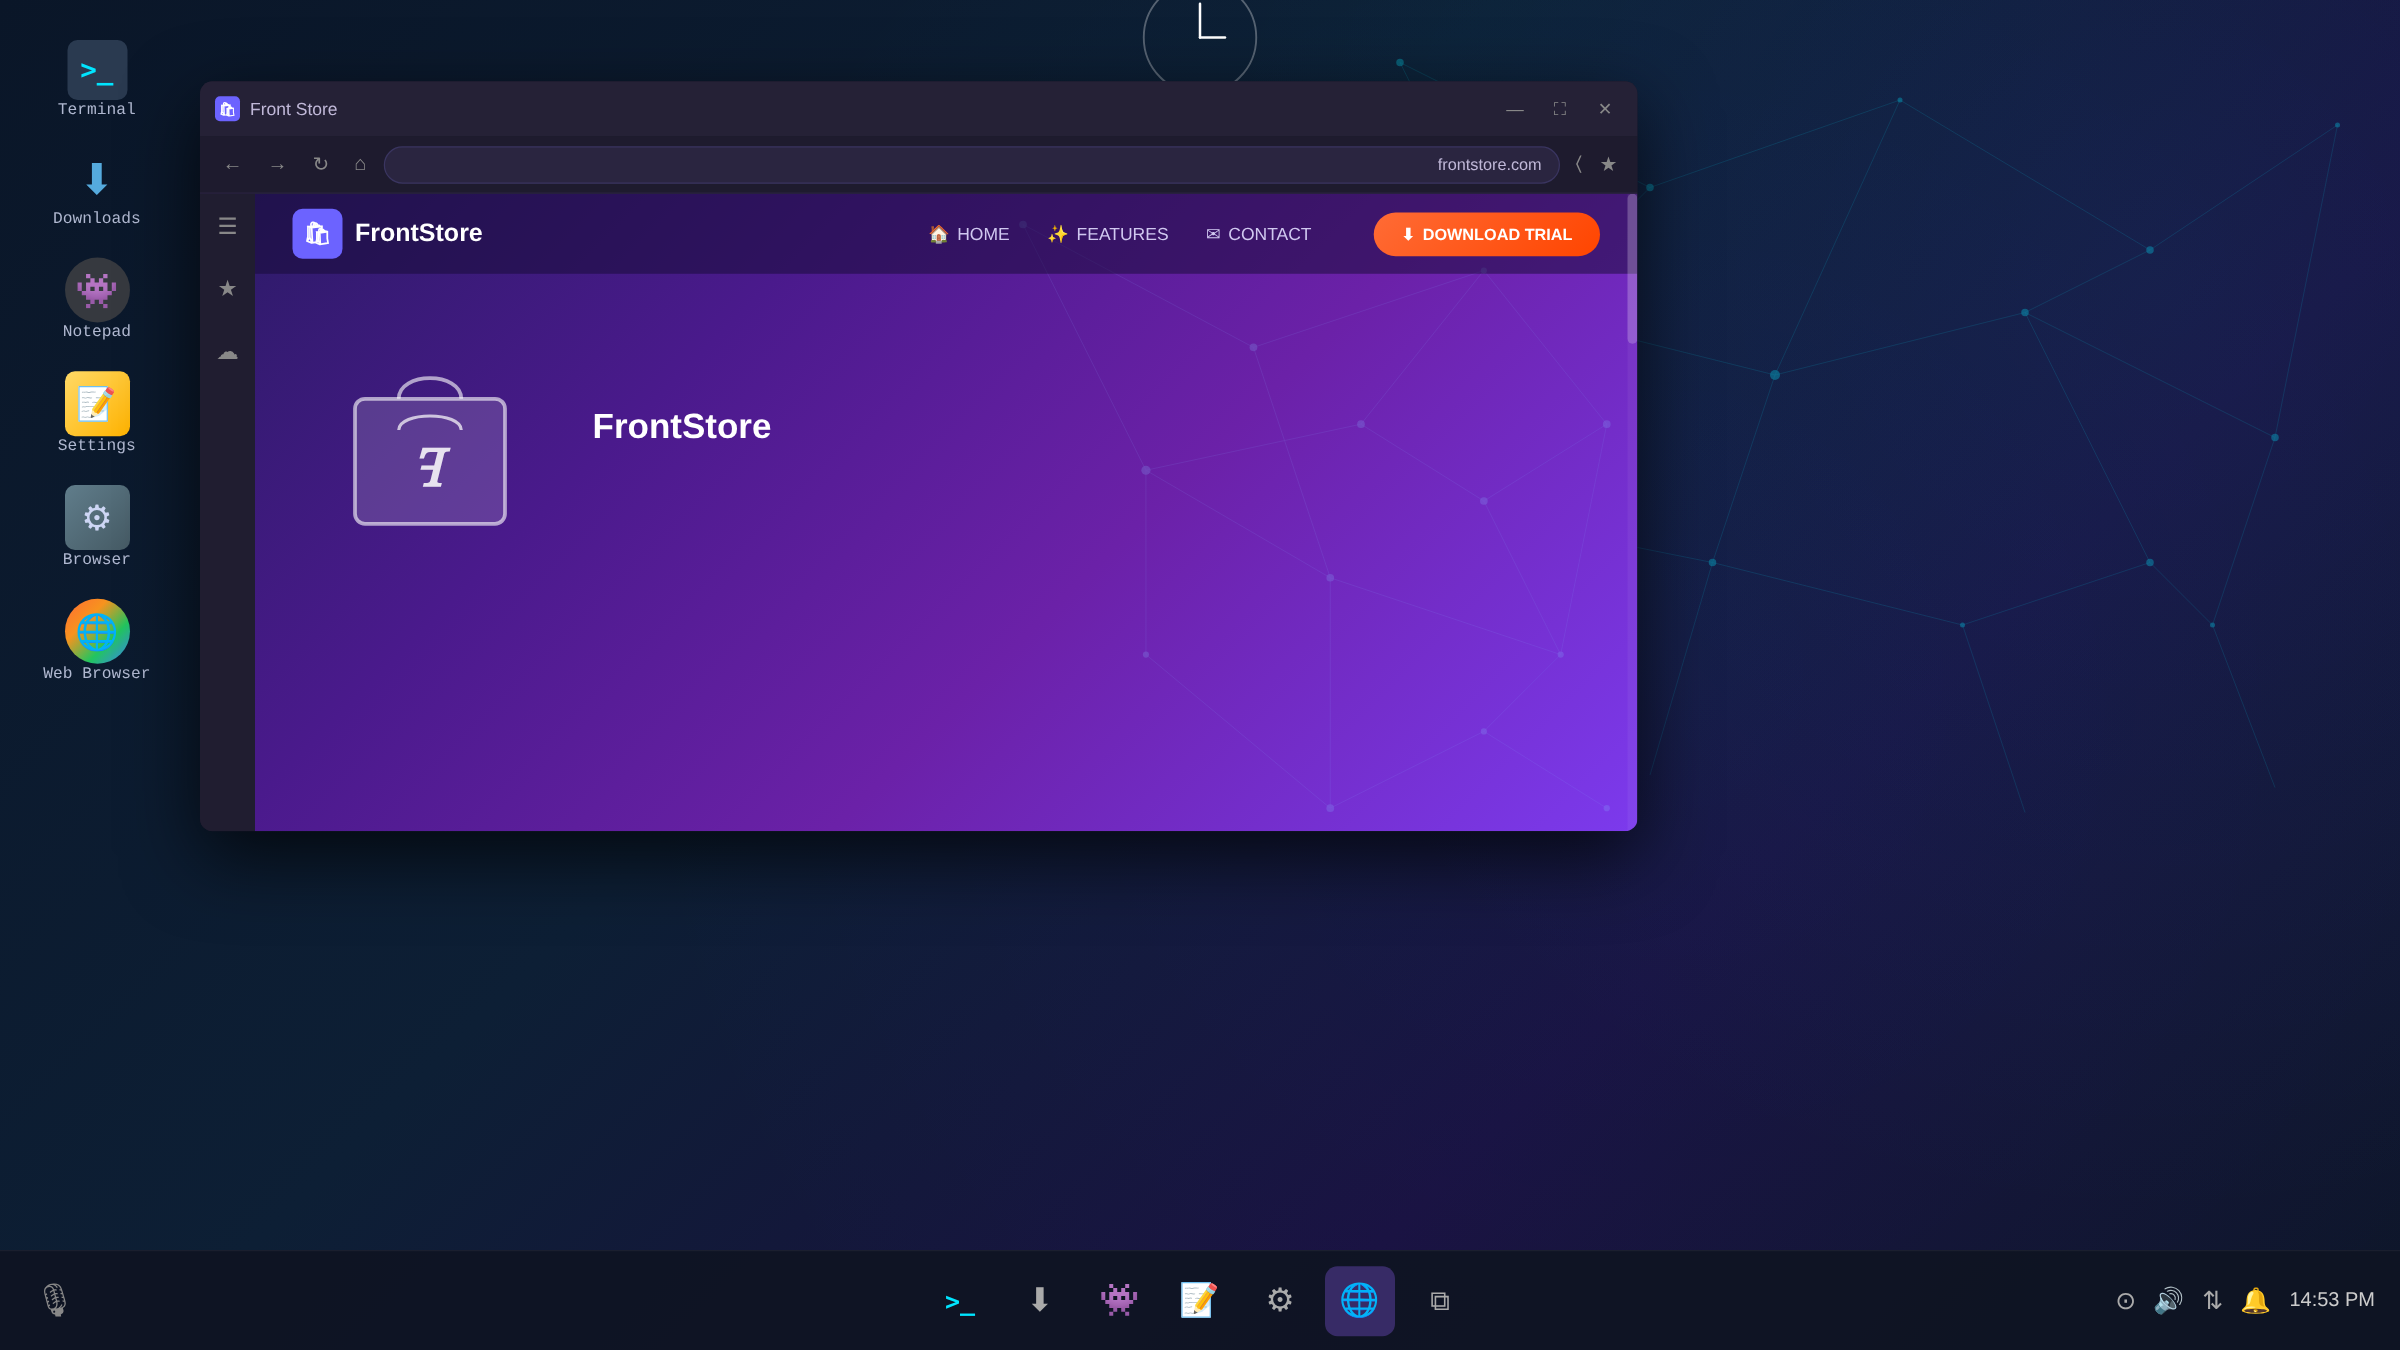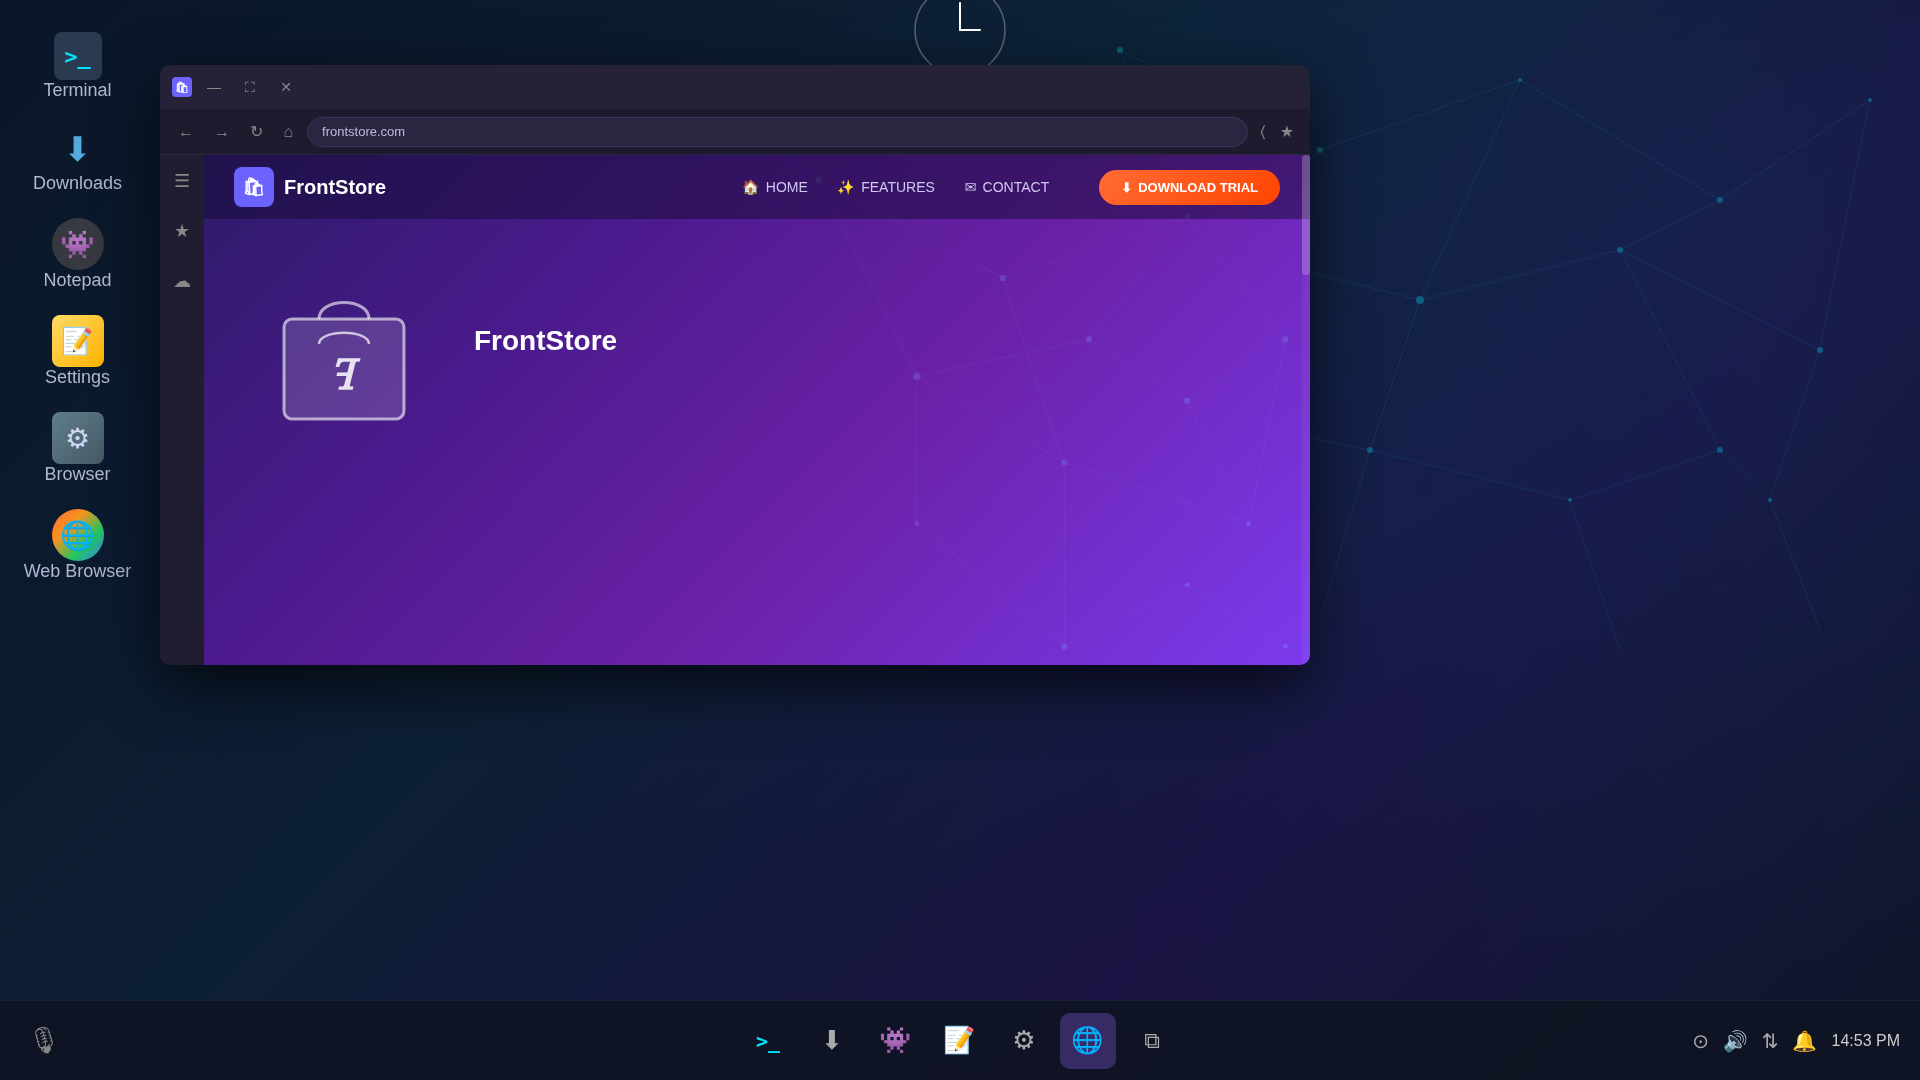--- a/index.html
+++ b/index.html
@@ -61,22 +61,23 @@
       justify-content: center;
       width: 120px;
       padding: 12px 0;
       cursor: pointer;
       color: #cdd6f4;
       text-align: center;
       border-radius: 10px;
     }
 
     .app-icon .label {
-      font-size: 18px;
+      font-size: 13px;
       color: #b0b8d0;
+      font-family: Liberation Mono, monospace;
     }
 
     
     .terminal-icon-svg {
       width: 48px; height: 48px;
       background: #2a3a50;
       border-radius: 8px;
       display: flex; align-items: center; justify-content: center;
       color: #00e5ff;
       font-size: 22px;
@@ -213,20 +214,21 @@
     .url-bar {
       flex: 1;
       height: 30px;
       background: #2a2540;
       border: 1px solid #3a3560;
       border-radius: 15px;
       padding: 0 14px;
       color: #c0b8d8;
       font-size: 13px;
       outline: none;
+      text-align: right;
     }
 
     .address-bar-icons {
       display: flex; gap: 6px;
     }
 
     .addr-icon-btn {
       background: transparent;
       border: none;
       color: #888;
@@ -550,20 +552,21 @@
   <div class="app-icon">
     <div class="browser-icon-img">🌐</div>
     <span class="label">Web Browser</span>
   </div>
 </div>
 
 <div class="browser-window">
 
   <div class="title-bar">
     <div class="title-bar-favicon">🛍</div>
+    <span class="title-bar-title">Front Store</span>
     <div class="window-controls">
       <button class="win-btn">—</button>
       <button class="win-btn">⛶</button>
       <button class="win-btn close">✕</button>
     </div>
   </div>
 
   <div class="address-bar">
     <button class="nav-btn">←</button>
     <button class="nav-btn">→</button>

